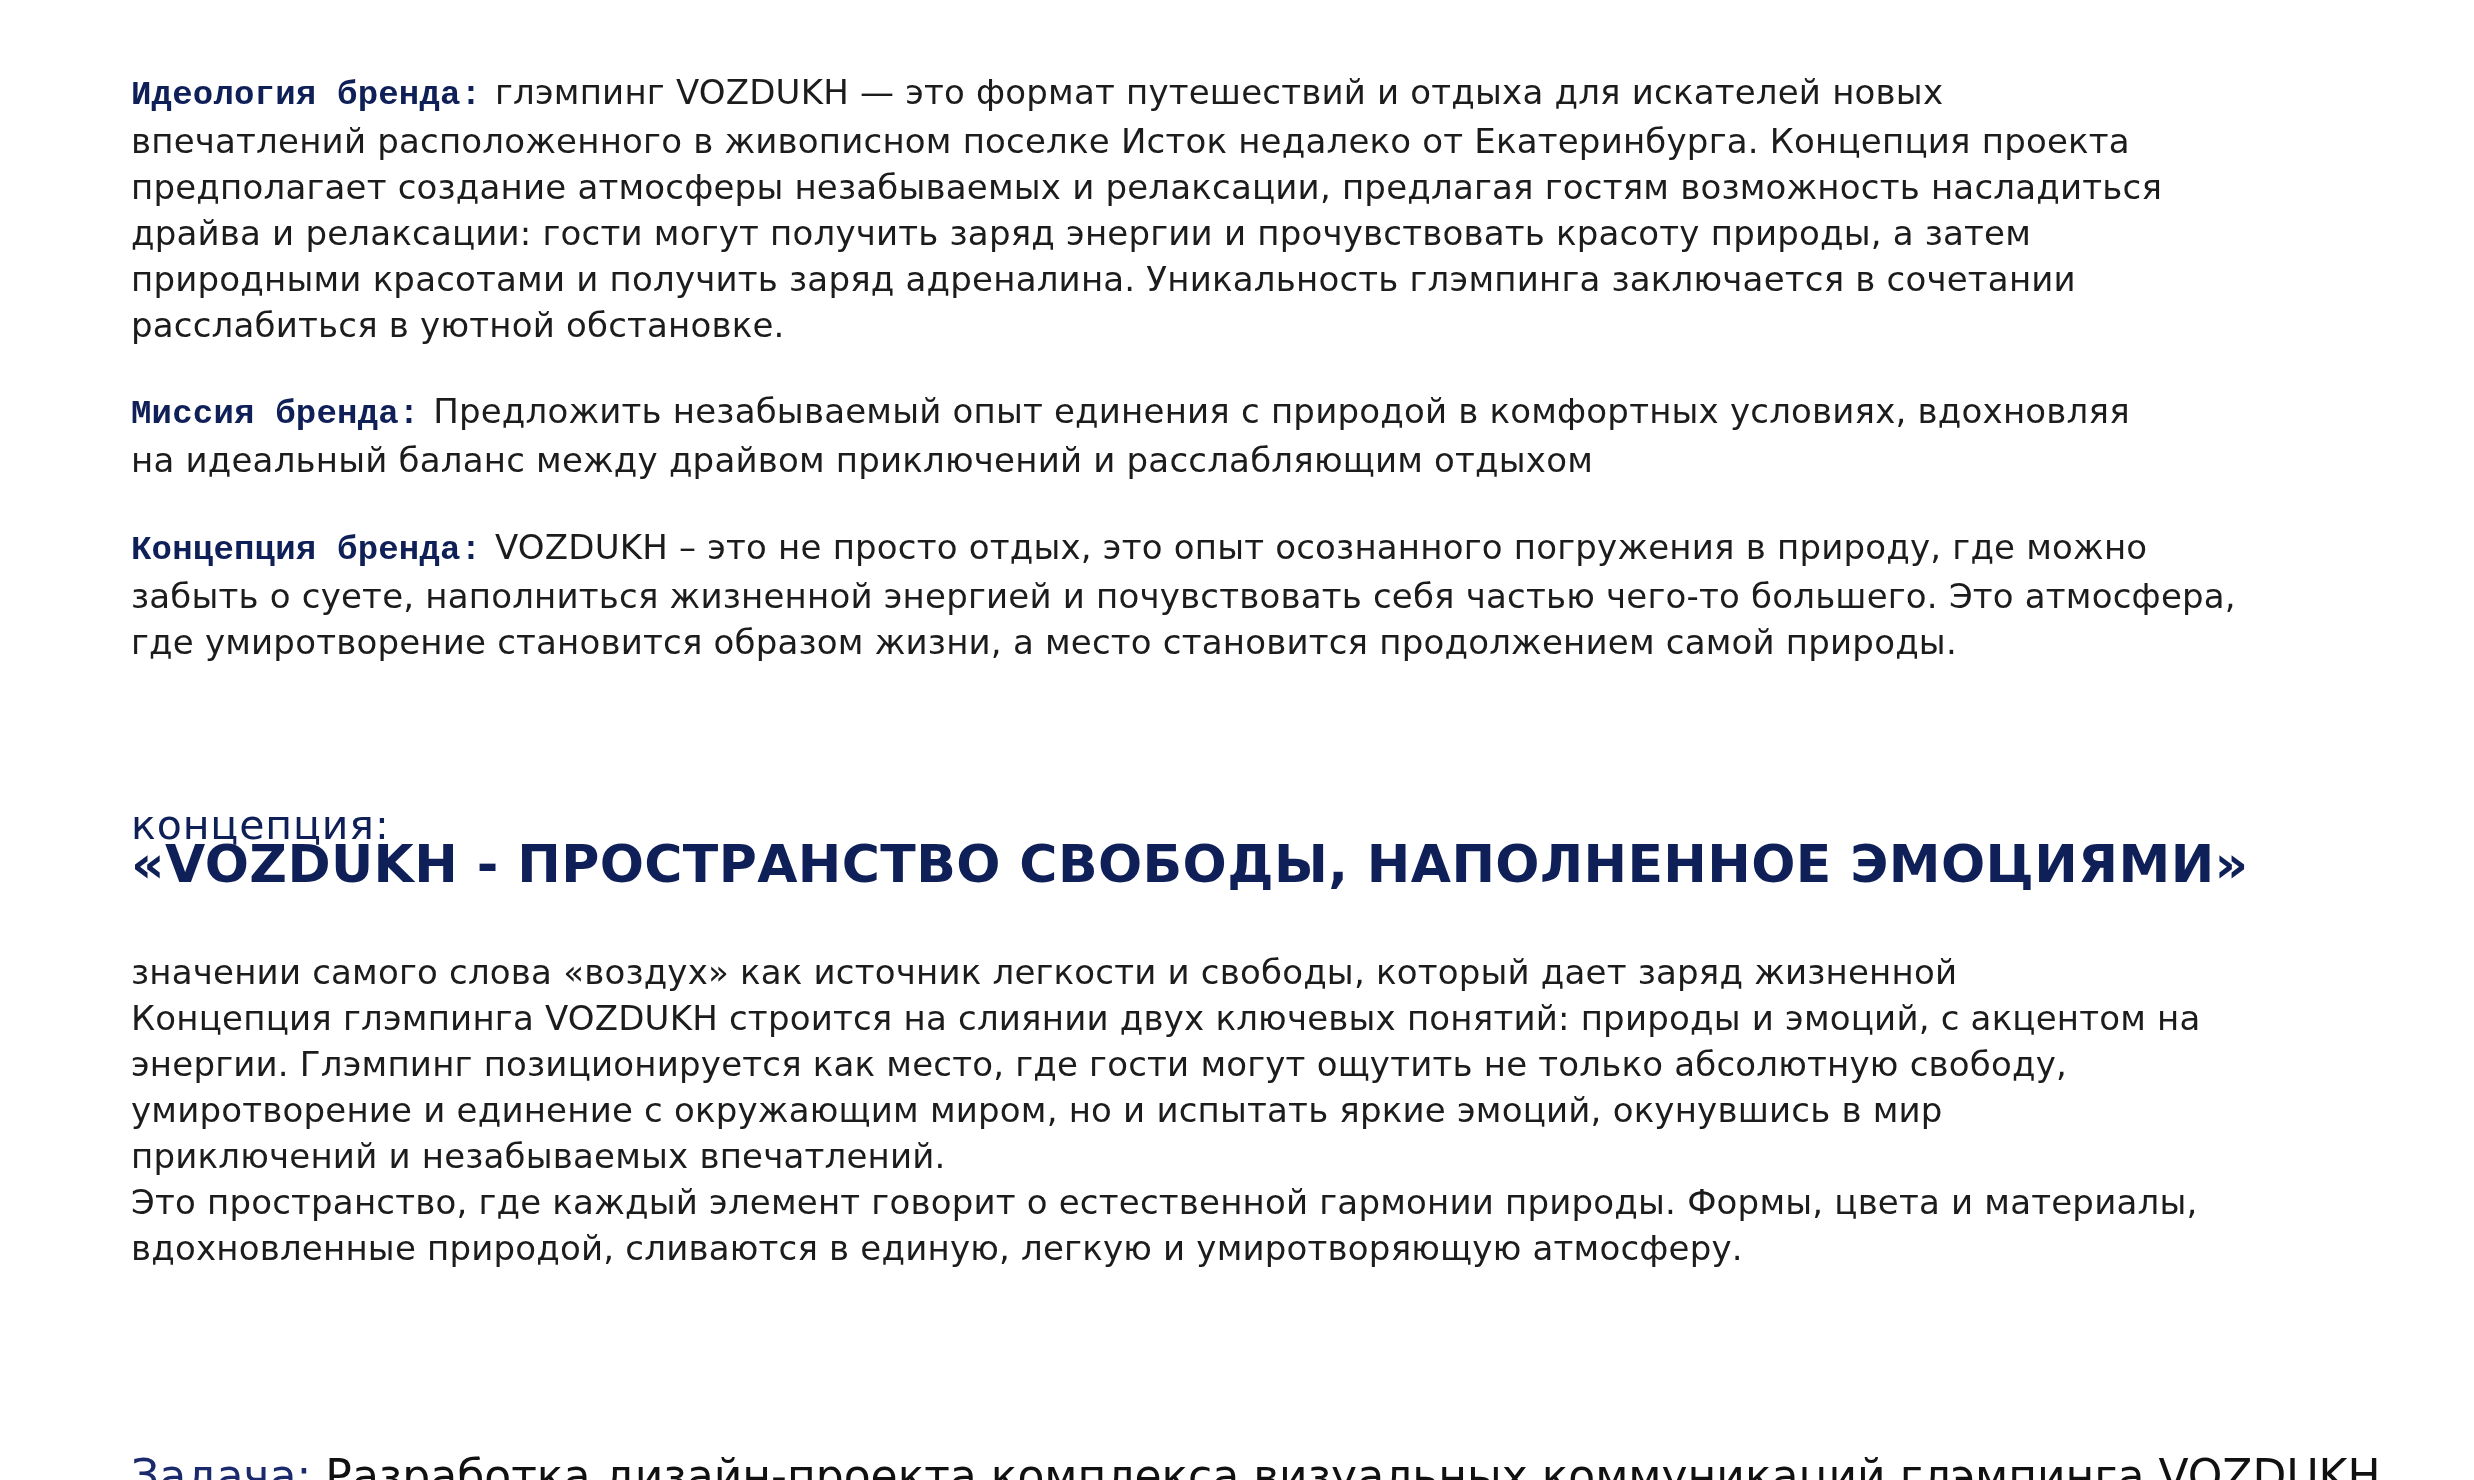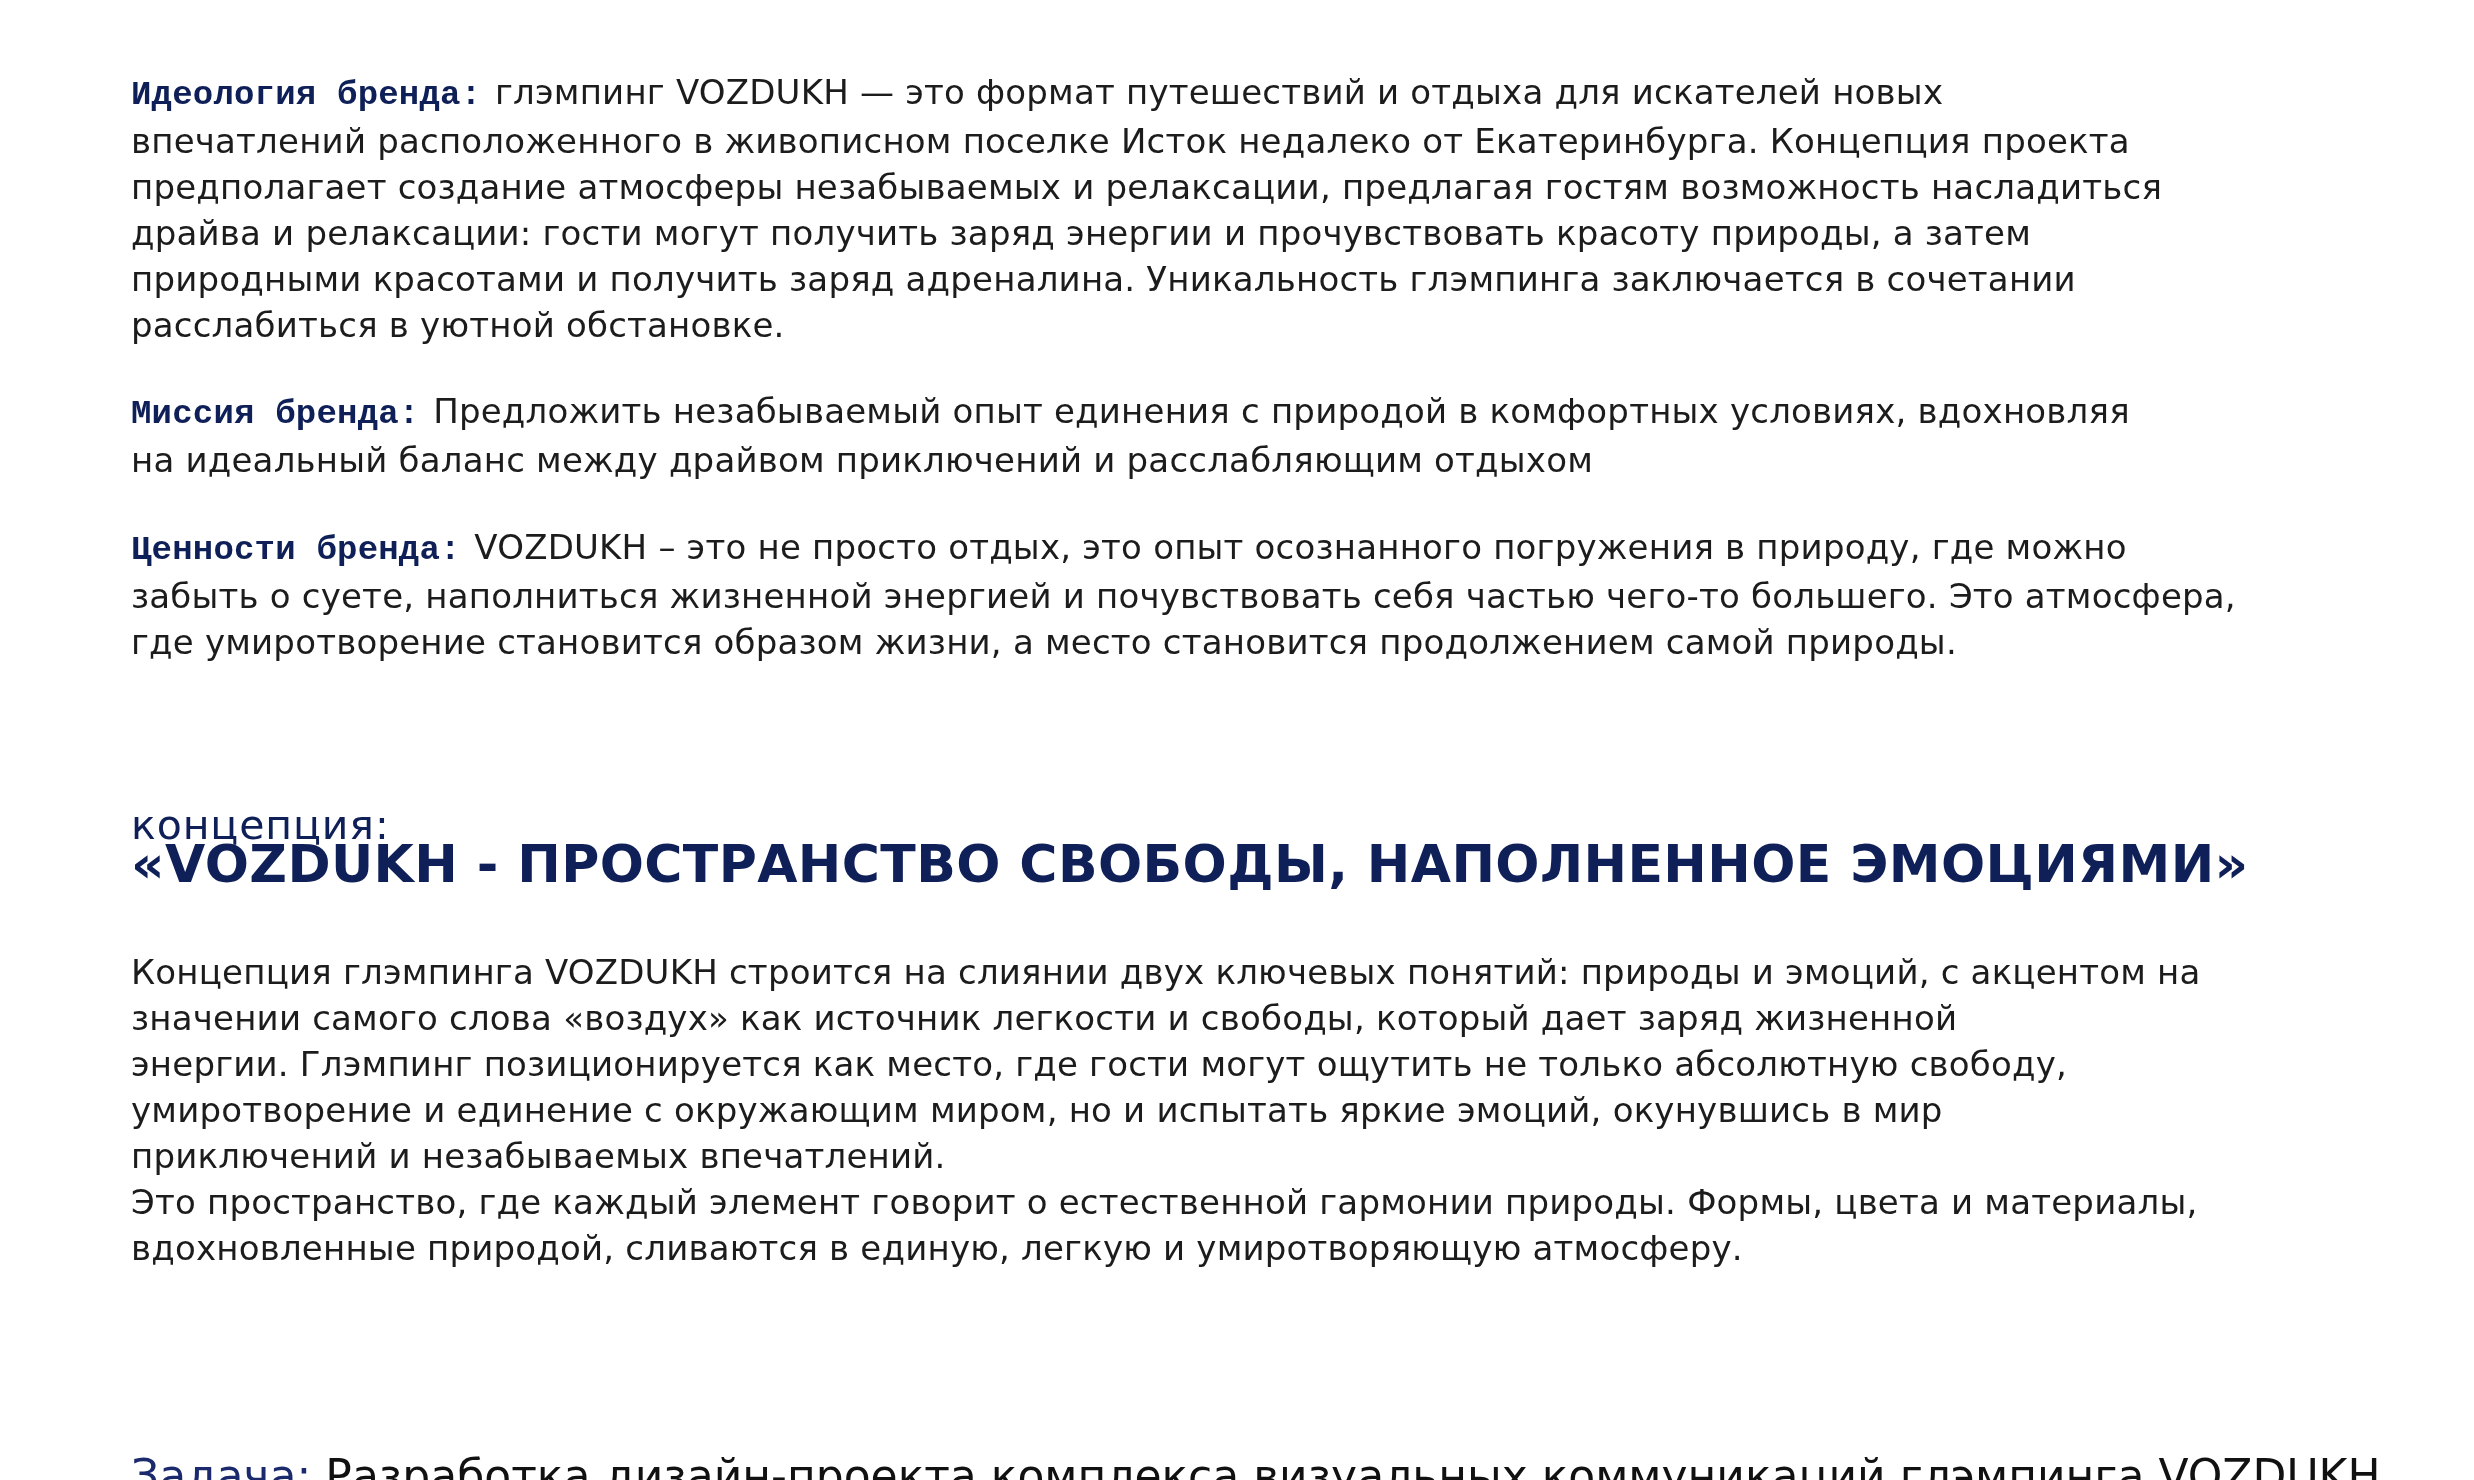--- a/index.html
+++ b/index.html
@@ -91,32 +91,32 @@
 
   <div class="para" id="mission">
     <span class="line">
       <span class="label">Миссия бренда:</span><span class="label-space"></span><span>Предложить незабываемый опыт единения с природой в комфортных условиях, вдохновляя</span>
     </span>
     <span class="line">на идеальный баланс между драйвом приключений и расслабляющим отдыхом</span>
   </div>
 
   <div class="para" id="values">
     <span class="line">
-      <span class="label">Ценности бренда:</span><span class="label-space"></span><span>VOZDUKH – это не просто отдых, это опыт осознанного погружения в природу, где можно</span>
+      <span class="label">Концепция бренда:</span><span class="label-space"></span><span>VOZDUKH – это не просто отдых, это опыт осознанного погружения в природу, где можно</span>
     </span>
     <span class="line">забыть о суете, наполниться жизненной энергией и почувствовать себя частью чего-то большего. Это атмосфера,</span>
     <span class="line">где  умиротворение становится образом жизни, а место становится продолжением самой природы.</span>
   </div>
 
   <div id="concept-label">концепция:</div>
   <div id="concept-title">«VOZDUKH - ПРОСТРАНСТВО СВОБОДЫ, НАПОЛНЕННОЕ ЭМОЦИЯМИ»</div>
 
   <div class="para" id="concept-body">
+    <span class="line">значении самого слова «воздух» как источник легкости и свободы, который дает заряд жизненной</span>
     <span class="line">Концепция глэмпинга VOZDUKH  строится на слиянии двух ключевых понятий: природы и эмоций, с акцентом на</span>
-    <span class="line">значении самого слова «воздух» как источник легкости и свободы, который дает заряд жизненной</span>
     <span class="line">энергии. Глэмпинг позиционируется как место, где гости могут ощутить не только абсолютную свободу,</span>
     <span class="line">умиротворение и единение с окружающим миром, но и испытать яркие эмоций, окунувшись в мир</span>
     <span class="line">приключений и незабываемых впечатлений.</span>
     <span class="line">Это пространство, где каждый элемент говорит о естественной гармонии природы. Формы, цвета и материалы,</span>
     <span class="line">вдохновленные природой, сливаются в единую, легкую и умиротворяющую атмосферу.</span>
   </div>
 
   <div id="task">
     <span class="task-label">Задача:</span>
     <span class="task-text">Разработка дизайн-проекта комплекса визуальных коммуникаций глэмпинга VOZDUKH</span>

